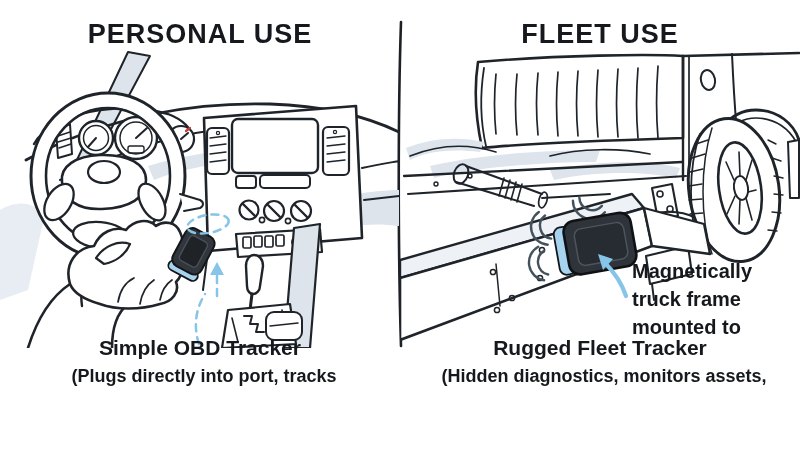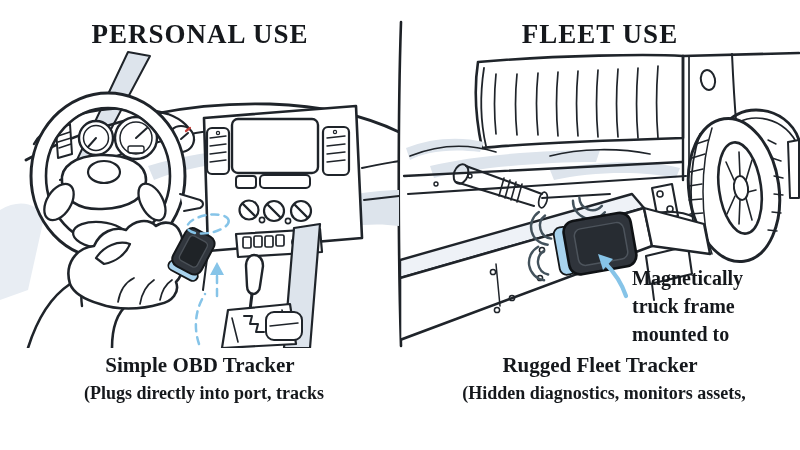--- a/index.html
+++ b/index.html
@@ -1,38 +1,38 @@
 <!DOCTYPE html>
 <html><head>
 <meta charset="utf-8">
 <style>
   html,body{margin:0;padding:0;background:#fff;}
   .stage{
     position:relative;width:800px;height:430px;background:#ffffff;overflow:hidden;
-    font-family:Liberation Serif, serif;color:#1d2126;border-radius:30px;
+    font-family:Liberation Sans, sans-serif;color:#1d2126;border-radius:30px;
   }
   .panel-title{
     position:absolute;top:19px;width:400px;text-align:center;
     font-size:27px;font-weight:700;letter-spacing:1px;color:#15181c;
   }
   .panel-title.left{left:0;}
   .panel-title.right{left:400px;}
   .illus{position:absolute;top:48px;width:400px;height:300px;}
   .illus.left{left:0;}
   .illus.right{left:400px;}
   .divider{position:absolute;left:396px;top:20px;width:9px;height:328px;}
   .caption{
-    position:absolute;top:353px;width:400px;text-align:center;line-height:24px;
+    position:absolute;top:336px;width:400px;text-align:center;line-height:24px;
   }
   .caption.left{left:0;}
   .caption.right{left:400px;text-align:center;}
   .caption .cap-title{font-size:21px;font-weight:700;margin-bottom:4px;color:#15181c;}
   .caption .cap-line{font-size:18px;font-weight:700;color:#15181c;margin-left:8px;}
   .annotation{
-    position:absolute;left:632px;top:264px;text-align:left;
+    position:absolute;left:632px;top:257px;text-align:left;
     font-size:20px;font-weight:700;line-height:28px;color:#15181c;
   }
 </style>
 </head>
 <body>
 
 <div class="stage">
 
   <div class="panel-title left">PERSONAL USE</div>
   <div class="panel-title right">FLEET USE</div>

